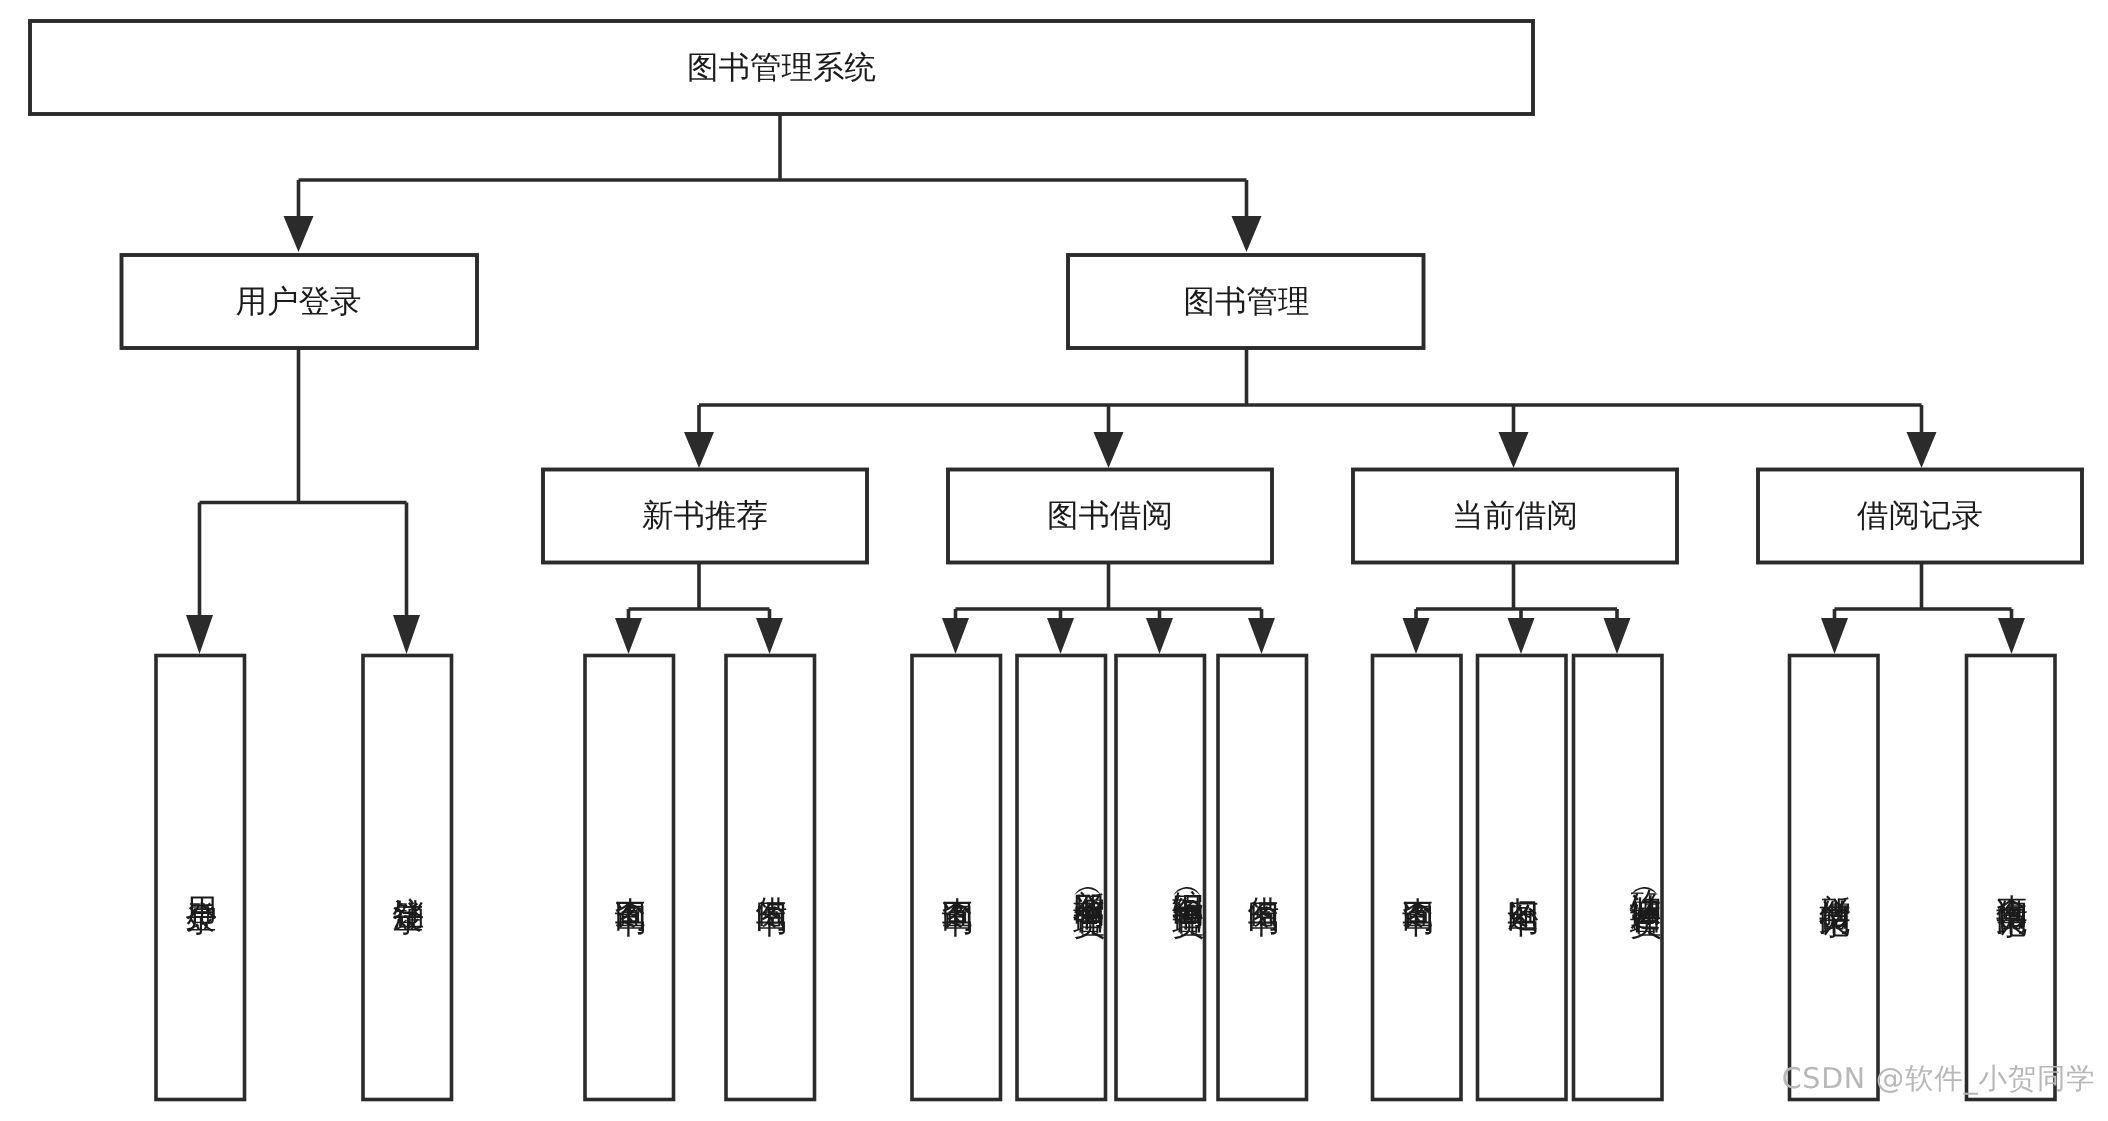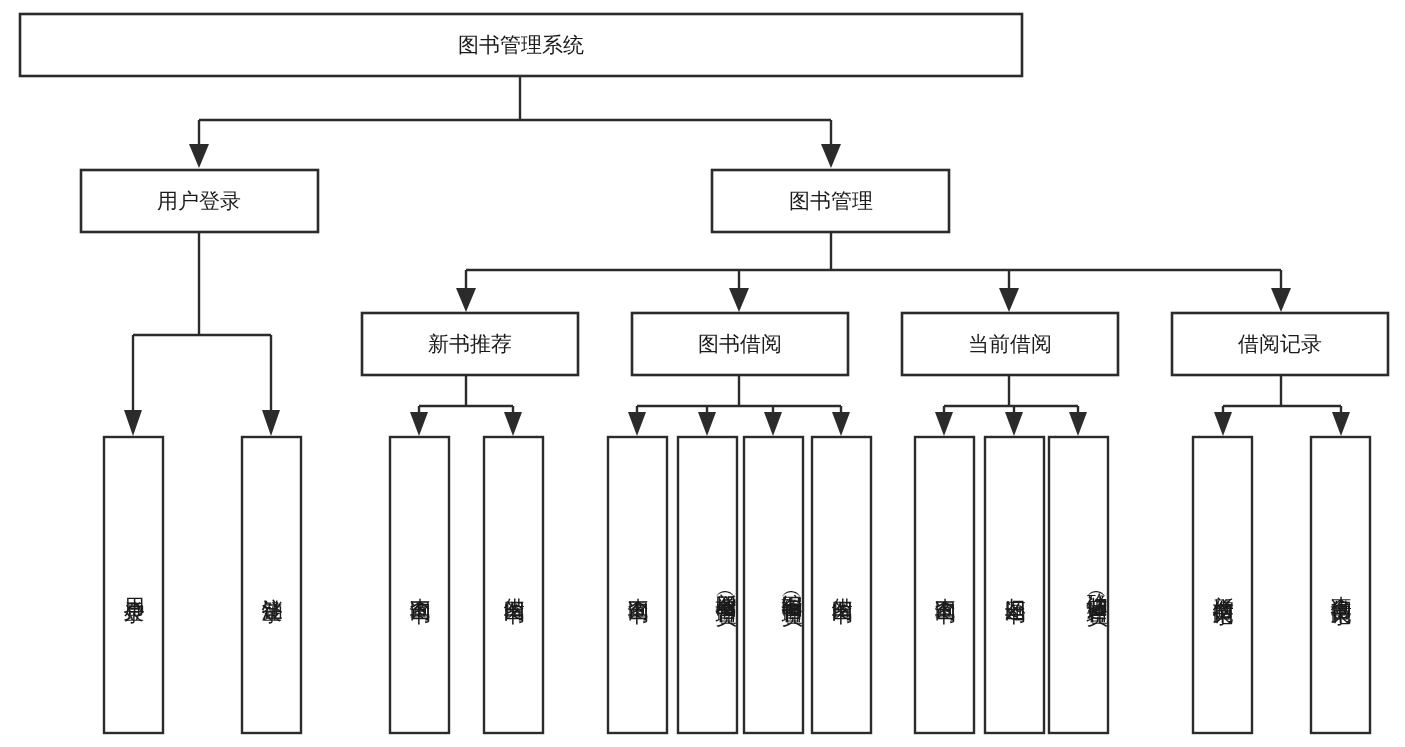--- a/index.html
+++ b/index.html
@@ -230,14 +230,15 @@
   <div class="vlabel" style="left:744px; top:441px; width:59px; height:288px; align-items:flex-start;">编辑图书（管理员）</div>
   <div class="vlabel" style="left:812px; top:437px; width:59px; height:296px;">借阅图书</div>
 
   <div class="vlabel" style="left:915px; top:437px; width:59px; height:296px;">查询图书</div>
   <div class="vlabel" style="left:985px; top:437px; width:59px; height:296px;">归还图书</div>
   <div class="vlabel" style="left:1049px; top:441px; width:59px; height:288px; align-items:flex-start;">确认归还（管理员）</div>
 
   <div class="vlabel" style="left:1193px; top:437px; width:59px; height:296px;">新增借阅记录</div>
   <div class="vlabel" style="left:1311px; top:437px; width:59px; height:296px;">查询借阅记录</div>
 
+  <div id="watermark">CSDN @软件_小贺同学</div>
 
 </div>
 
 </body></html>

